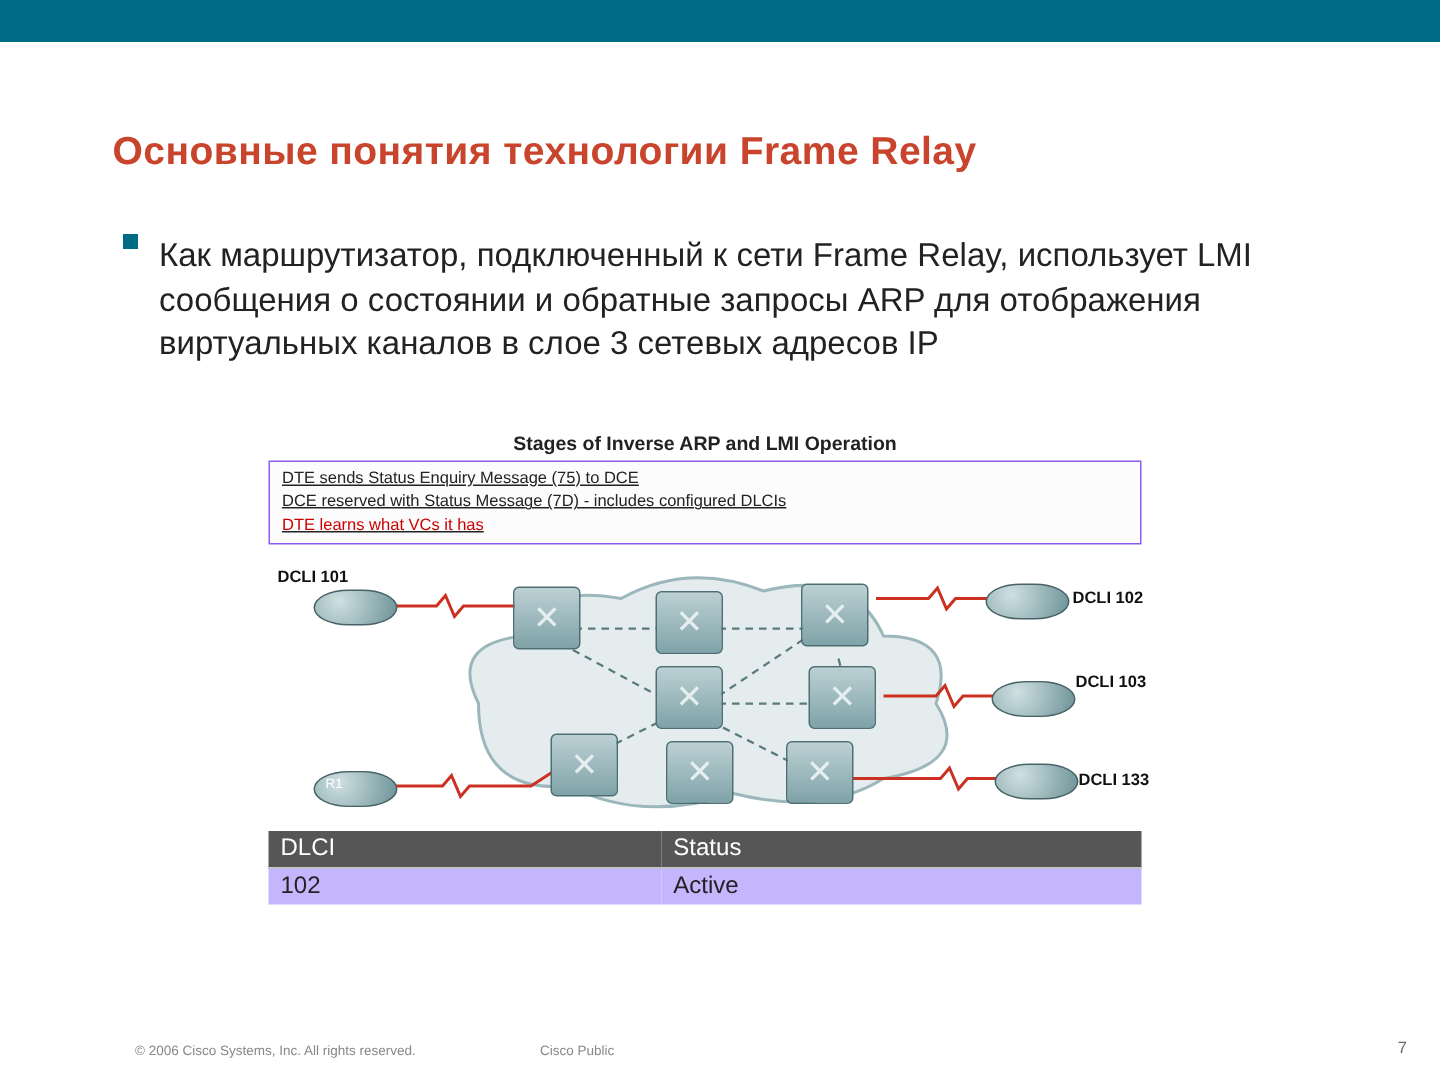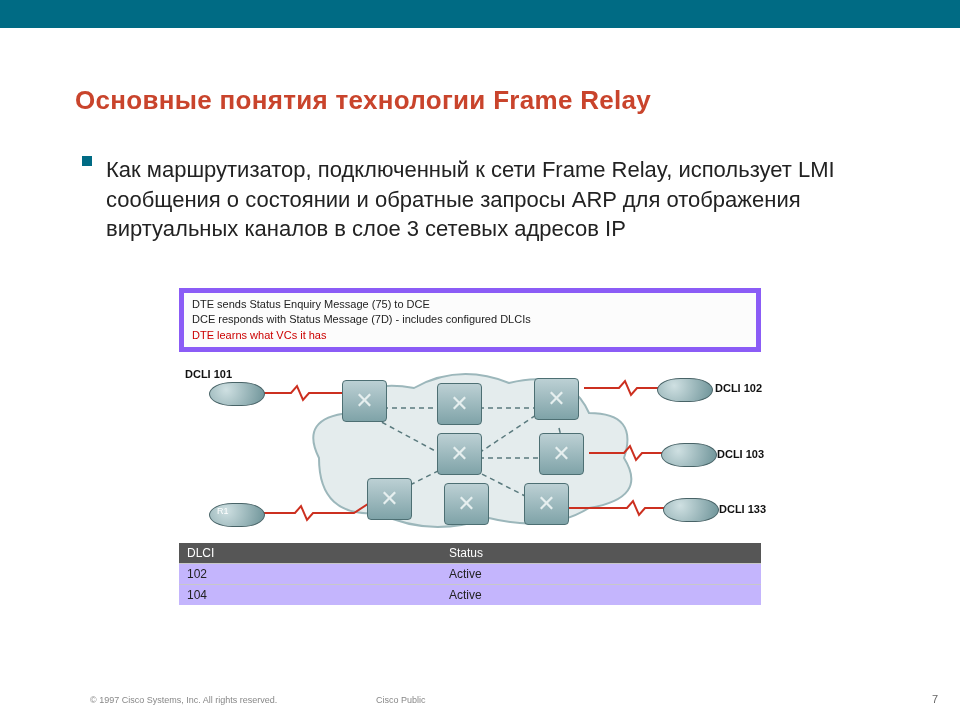--- a/index.html
+++ b/index.html
@@ -49,26 +49,27 @@
     height: 358px;
     background: #fff;
   }
   .fig-title {
     text-align: center;
     font-weight: bold;
     font-size: 13px;
     margin-bottom: 4px;
   }
   .msg-box {
-    border: 5px solid #8b5cf6;
+    border: 1px solid #8b5cf6;
     background: #fcfcfc;
     padding: 4px 8px;
     font-size: 11px;
     line-height: 1.4;
     font-family: Arial, sans-serif;
+    text-decoration: underline;
   }
   .msg-red { color: #cc0000; }
 
   .diagram {
     position: relative;
     height: 185px;
     margin-top: 6px;
   }
   svg.net { position:absolute; left:0; top:0; }
 
@@ -102,21 +103,21 @@
   }
   .r1-label{
     position:absolute;
     font-size:9px; color:#fff;
     left:7px; top:2px;
   }
 
   .status-table {
     width:100%;
     border-collapse: collapse;
-    font-size:12px;
+    font-size:16px;
     margin-top:0;
   }
   .status-table th{
     background:#565656;
     color:#fff;
     text-align:left;
     padding:3px 8px;
     font-weight:normal;
   }
   .status-table td{
@@ -126,21 +127,21 @@
   }
   .status-table tr.alt td{ background:#f6f6f6; }
 
   .footer {
     position:absolute;
     left:90px; bottom:15px;
     font-size:9px; color:#888;
   }
   .foot-center{
     position:absolute;
-    left:376px; bottom:15px;
+    left:360px; bottom:15px;
     font-size:9px; color:#888;
   }
   .page-no{
     position:absolute;
     right:22px; bottom:15px;
     font-size:11px; color:#666;
   }
 </style>
 </head>
 <body>
@@ -149,24 +150,25 @@
 
 <div class="title">Основные понятия технологии Frame Relay</div>
 
 <div class="bullet"></div>
 <div class="body-text">
   <div class="indent">Как маршрутизатор, подключенный к сети Frame Relay, использует LMI сообщения о состоянии и обратные запросы ARP для отображения виртуальных каналов в слое 3 сетевых адресов IP</div>
 </div>
 
 <div class="figure">
 
+  <div class="fig-title">Stages of Inverse ARP and LMI Operation</div>
 
   <div class="msg-box">
     <div>DTE sends Status Enquiry Message (75) to DCE</div>
-    <div>DCE responds with Status Message (7D) - includes configured DLCIs</div>
+    <div>DCE reserved with Status Message (7D) - includes configured DLCIs</div>
     <div class="msg-red">DTE learns what VCs it has</div>
   </div>
 
   <div class="diagram">
 
     <svg class="net" width="582" height="185">
 
       <path d="M140 100 Q120 60 170 55 Q180 20 235 30 Q280 5 330 25 Q390 10 410 55 Q460 55 445 100 Q470 140 410 150 Q370 175 310 160 Q250 180 200 155 Q140 160 140 100 Z" fill="#e4eced" stroke="#9cb7bb" stroke-width="2"></path>
 
       <g stroke="#cc3020" stroke-width="2" fill="none">
@@ -206,39 +208,35 @@
     <div class="router" style="left:30px; top:24px;"></div>
     <div class="router" style="left:30px; top:145px;">
       <span class="r1-label">R1</span>
     </div>
     <div class="router" style="left:478px; top:20px;"></div>
     <div class="router" style="left:482px; top:85px;"></div>
     <div class="router" style="left:484px; top:140px;"></div>
 
     <div class="dlci-label" style="left:6px;  top:10px;text-align:right;">DCLI 101</div>
     <div class="dlci-label" style="left:536px; top:24px;">DCLI 102</div>
-    <div class="dlci-label" style="left:538px; top:90px;">DCLI 103</div>
+    <div class="dlci-label" style="left:538px; top:80px;">DCLI 103</div>
     <div class="dlci-label" style="left:540px; top:145px;">DCLI 133</div>
 
   </div>
 
   <table class="status-table">
     <tbody>
         <tr>
       <th style="width:45%">DLCI</th>
       <th>Status</th>
     </tr>
     <tr>
       <td>102</td>
       <td>Active</td>
     </tr>
-    <tr>
-      <td>104</td>
-      <td>Active</td>
-    </tr>
   </tbody>
     </table>
 
 </div>
 
-<div class="footer">© 1997 Cisco Systems, Inc. All rights reserved.</div>
+<div class="footer">© 2006 Cisco Systems, Inc. All rights reserved.</div>
 <div class="foot-center">Cisco Public</div>
 <div class="page-no">7</div>
 
 </body></html>

